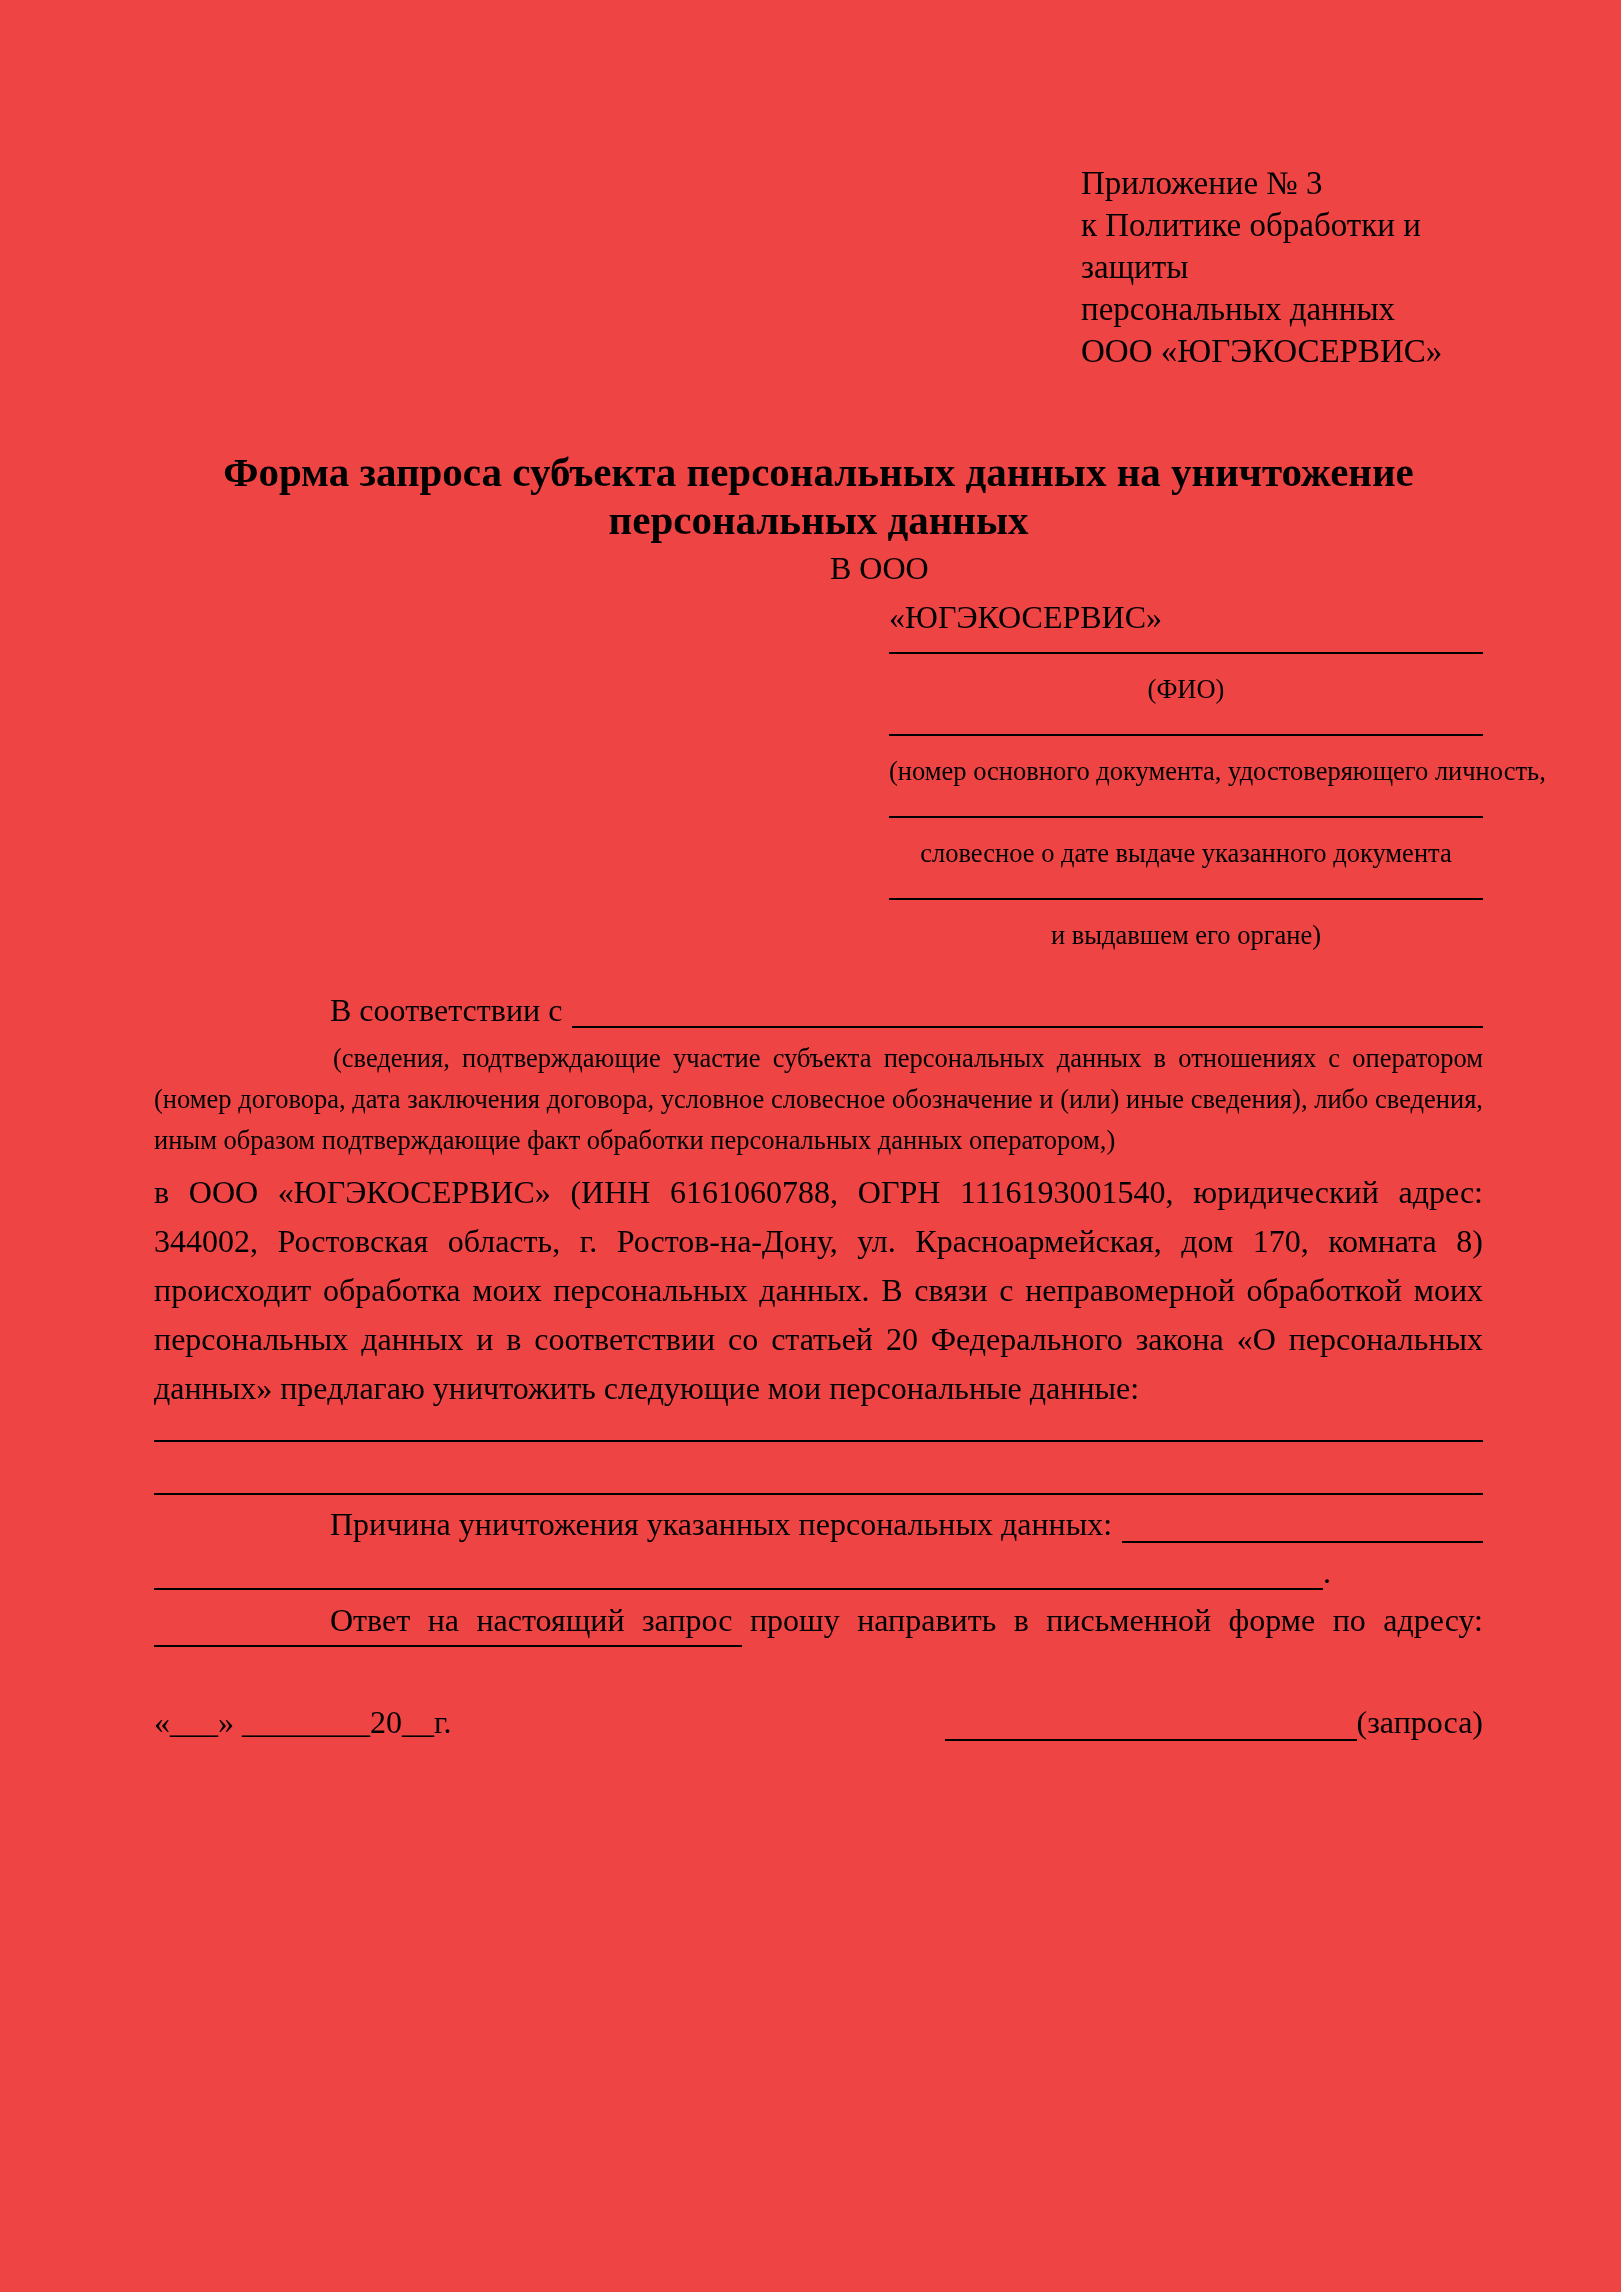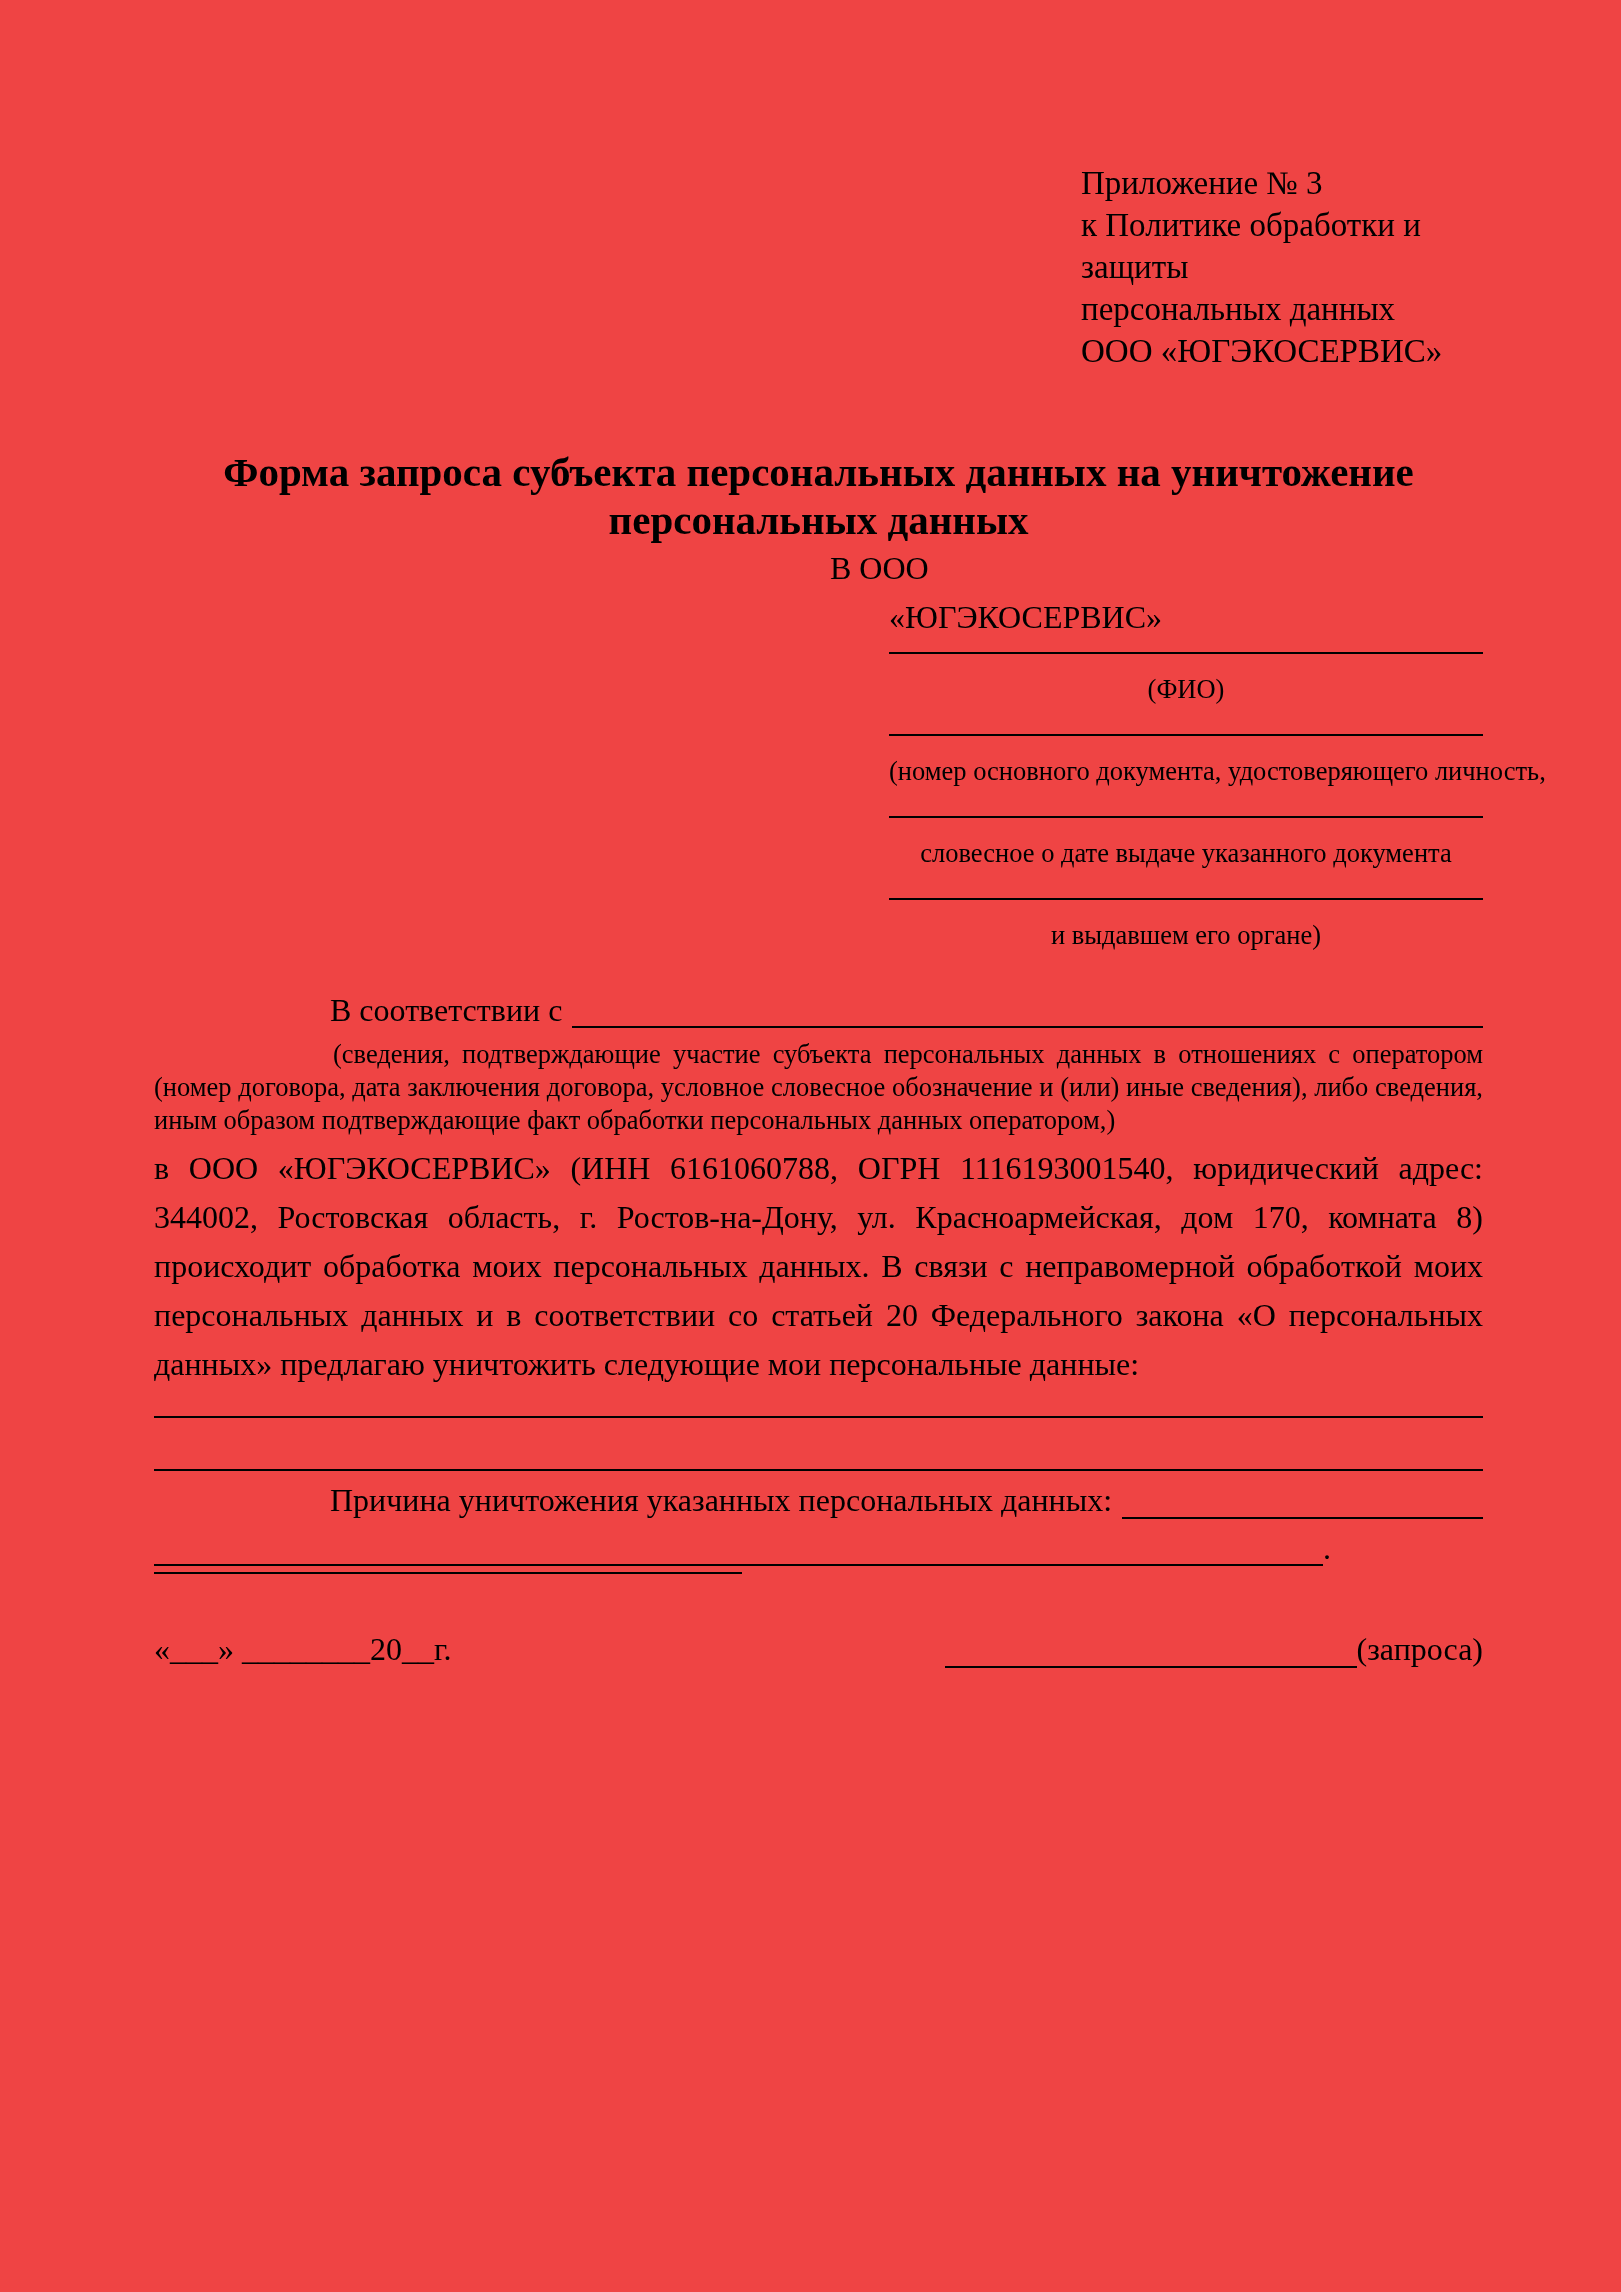--- a/index.html
+++ b/index.html
@@ -31,21 +31,21 @@
   .field .rule { border-bottom:2.9px solid #000; }
   .field .caption { font-size:26.5px; line-height:33px; padding-top:19px; text-align:center; white-space:nowrap; }
   .field:first-child .rule { margin-top:9.8px; }
   .field + .field { margin-top:28px; }
 
   
   .accordance { display:flex; padding-left:176px; margin-top:35px; line-height:47px; }
   .nowrap { white-space:nowrap; }
   .fill { flex:1 1 auto; border-bottom:2.9px solid #000; margin:0 0 5.9px 9.8px; }
 
-  .footnote { margin-top:3.9px; font-size:26.5px; line-height:33px; text-align:justify; text-indent:179px; }
+  .footnote { margin-top:3.9px; font-size:26.5px; line-height:41px; text-align:justify; text-indent:179px; }
 
   .paragraph { margin-top:7.8px; line-height:49px; text-align:justify; }
 
   .blank { border-bottom:2.9px solid #000; height:51px; }
   .blank.first { height:26.5px; }
 
   .reason { display:flex; padding-left:176px; margin-top:5px; line-height:49px; }
   .reason2 { display:flex; line-height:47px; }
   .fill2 { width:1169px; border-bottom:2.9px solid #000; margin-bottom:5.9px; }
 
@@ -113,20 +113,21 @@
 
     <div class="reason">
       <span class="nowrap">Причина уничтожения указанных персональных данных:</span>
       <span class="fill"></span>
     </div>
     <div class="reason2">
       <span class="fill2"></span>
       <span>.</span>
     </div>
 
+    <div class="response">Ответ на настоящий запрос прошу направить в письменной форме по адресу:</div>
     <div class="response-tail">
       <span class="addr-line"></span>
     </div>
 
     <div class="footer-row">
       <div class="date">«___» ________20__г.</div>
       <div class="sig">
         <span class="sig-line"></span>
         <span>(запроса)</span>
       </div>

